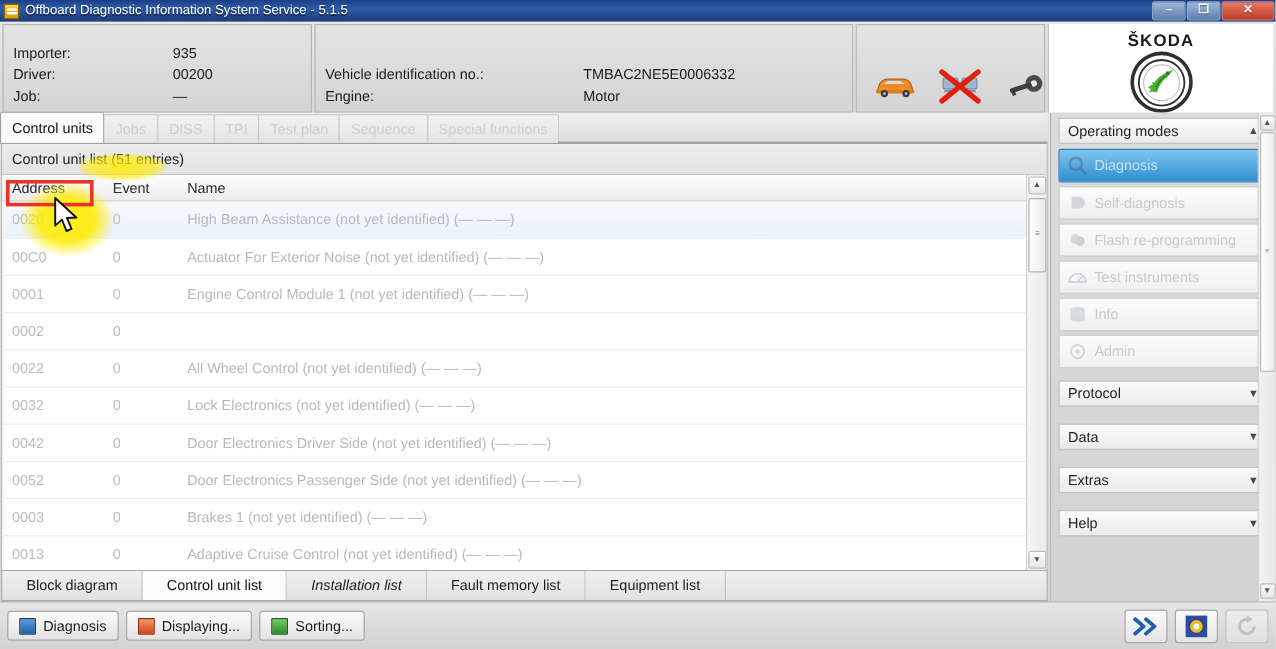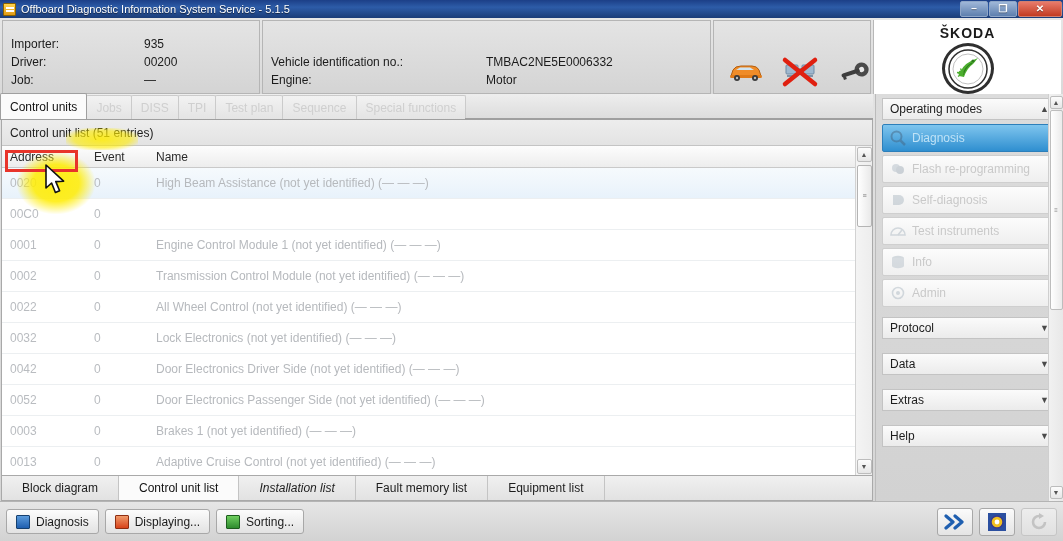--- a/index.html
+++ b/index.html
@@ -476,30 +476,30 @@
             </div>
             <div class="growbody">
               <div class="grow sel">
                 <div class="gc addr">0020</div>
                 <div class="gc evt">0</div>
                 <div class="gc name">High Beam Assistance (not yet identified) (—  —  —)</div>
               </div>
               <div class="grow">
                 <div class="gc addr">00C0</div>
                 <div class="gc evt">0</div>
+                <div class="gc name">Actuator For Exterior Noise (not yet identified) (—  —  —)</div>
               </div>
               <div class="grow">
                 <div class="gc addr">0001</div>
                 <div class="gc evt">0</div>
                 <div class="gc name">Engine Control Module 1 (not yet identified) (—  —  —)</div>
               </div>
               <div class="grow">
                 <div class="gc addr">0002</div>
                 <div class="gc evt">0</div>
-                <div class="gc name">Transmission Control Module (not yet identified) (—  —  —)</div>
               </div>
               <div class="grow">
                 <div class="gc addr">0022</div>
                 <div class="gc evt">0</div>
                 <div class="gc name">All Wheel Control (not yet identified) (—  —  —)</div>
               </div>
               <div class="grow">
                 <div class="gc addr">0032</div>
                 <div class="gc evt">0</div>
                 <div class="gc name">Lock Electronics (not yet identified) (—  —  —)</div>
@@ -568,33 +568,33 @@
             <svg width="16" height="16" viewBox="0 0 16 16">
                 <circle cx="6.5" cy="6.5" r="5" fill="none" stroke="#44607a" stroke-width="2"></circle>
                 <path d="M10 10 L15 15" stroke="#44607a" stroke-width="2.5"></path>
               </svg>
           </span>
           <span>Diagnosis</span>
         </div>
         <div class="mode">
           <span class="mi">
             <svg width="16" height="16" viewBox="0 0 16 16">
+                <path d="M3 3 h6 a4 4 0 0 1 0 10 h-6 z" fill="#8fa0ae"></path>
+              </svg>
+          </span>
+          <span>Self-diagnosis</span>
+        </div>
+        <div class="mode">
+          <span class="mi">
+            <svg width="16" height="16" viewBox="0 0 16 16">
                 <circle cx="6" cy="7" r="4" fill="#97a7b5"></circle>
                 <circle cx="10" cy="9" r="4" fill="#7f90a0"></circle>
               </svg>
           </span>
           <span>Flash re-programming</span>
-        </div>
-        <div class="mode">
-          <span class="mi">
-            <svg width="16" height="16" viewBox="0 0 16 16">
-                <path d="M3 3 h6 a4 4 0 0 1 0 10 h-6 z" fill="#8fa0ae"></path>
-              </svg>
-          </span>
-          <span>Self-diagnosis</span>
         </div>
         <div class="mode">
           <span class="mi">
             <svg width="16" height="16" viewBox="0 0 16 16">
                 <path d="M1 12 A7 7 0 0 1 15 12 Z" fill="none" stroke="#8fa0ae" stroke-width="1.6"></path>
                 <path d="M8 12 L12 7" stroke="#8fa0ae" stroke-width="1.6"></path>
               </svg>
           </span>
           <span>Test instruments</span>
         </div>

